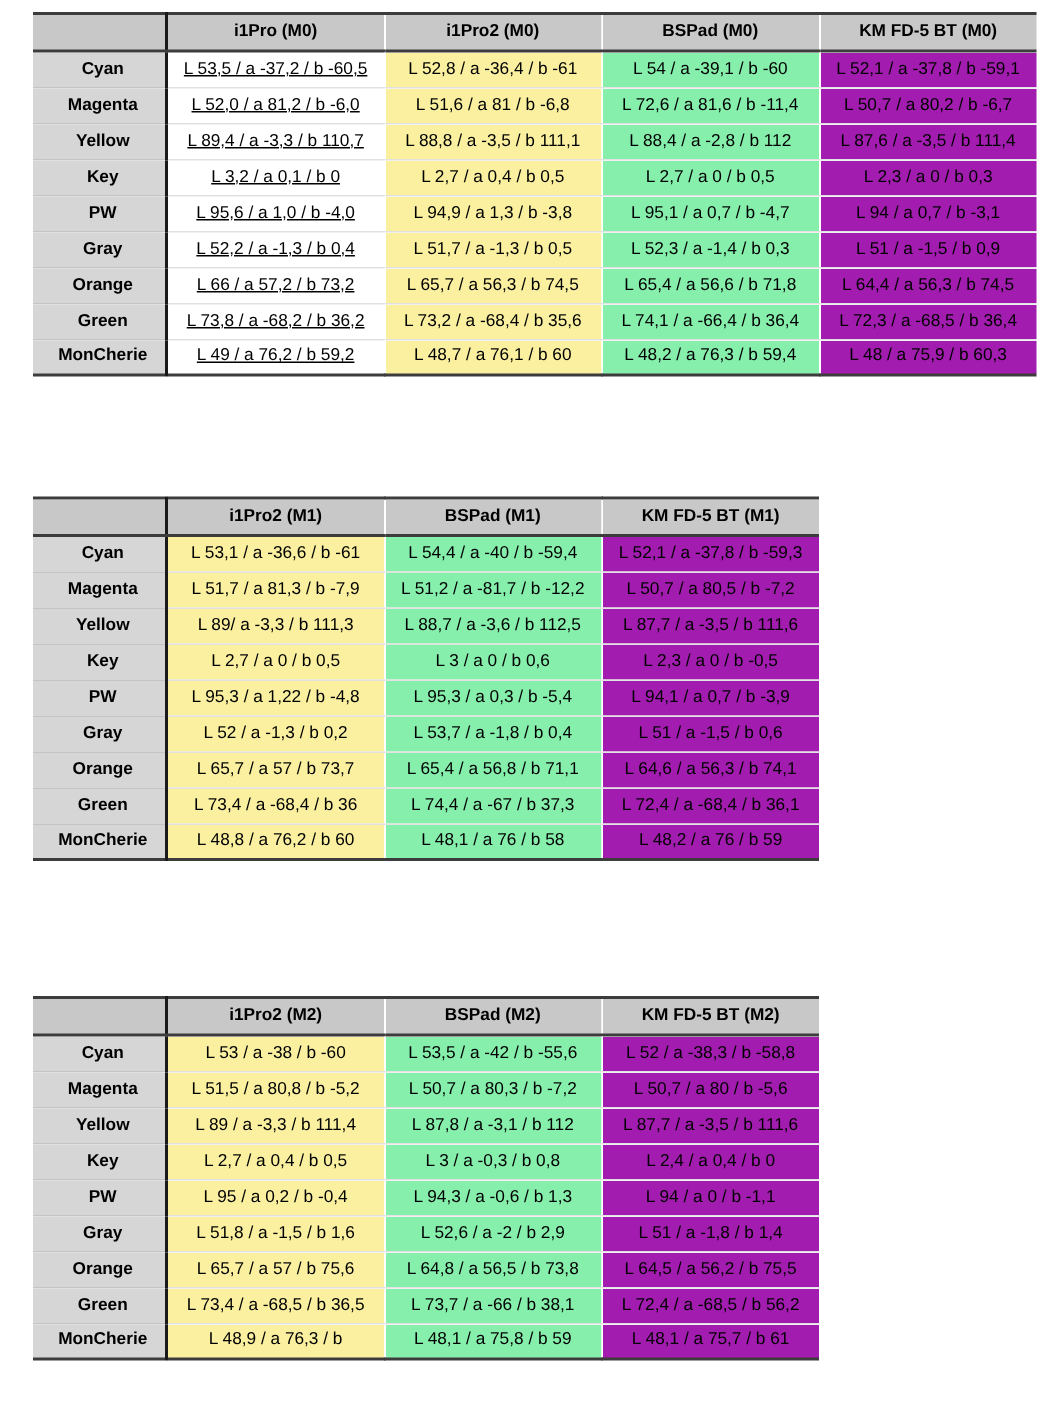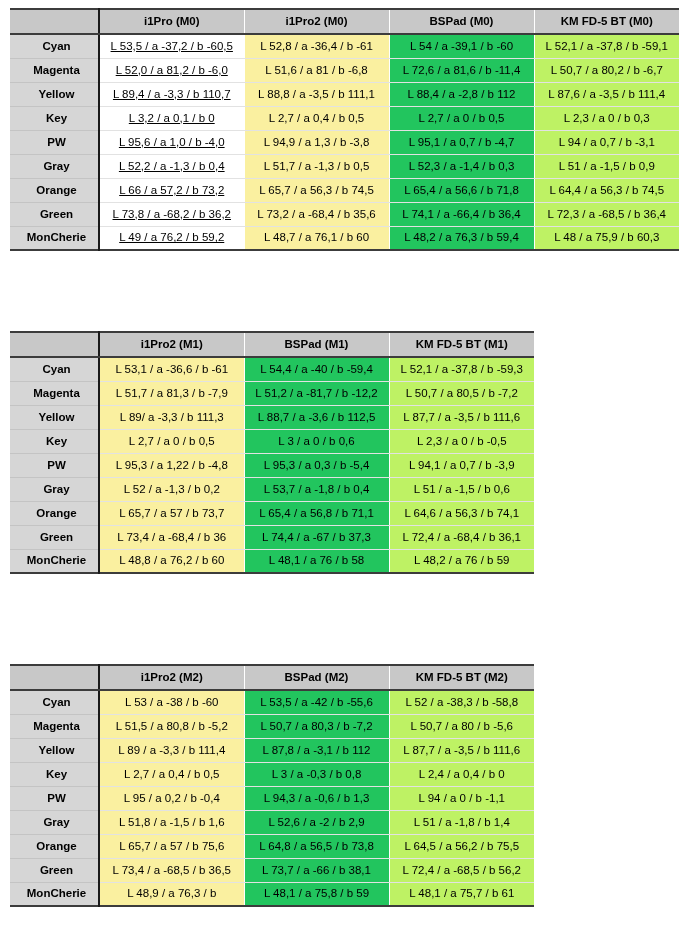--- a/index.html
+++ b/index.html
@@ -15,21 +15,21 @@
 
   .page {
     position: relative;
     width: 700px;
     height: 941px;
     overflow: hidden;
   }
 
   .table-block {
     position: absolute;
-    left: 10px;
+    left: 22px;
     border-radius: 27px;
   }
 
   table.meas {
     border-collapse: collapse;
     table-layout: fixed;
     border-top: 2px solid #3c3c3c;
     border-bottom: 2px solid #3c3c3c;
   }
 
@@ -69,22 +69,22 @@
     text-align: center;
     padding-left: 9px;
     border-right: 2px solid #1a1a1a;
     border-bottom: 1px solid #c4c4c4;
     color: #000000;
   }
 
   
   td.c-white  { background: #ffffff; text-decoration: underline; }
   td.c-yellow { background: #faf0a0; }
-  td.c-pink   { background: #22c55e; margin-left: 27px; }
-  td.c-blue   { background: #bef264; }
+  td.c-pink   { background: #86efac; margin-left: 27px; }
+  td.c-blue   { background: #a21caf; }
 
   
   .t1 col.lbl  { width: 89px; }
   .t1 col.dev  { width: 145px; }
 
   
   .t2 col.lbl  { width: 89px; }
   .t2 col.dev  { width: 145px; }
 
   

